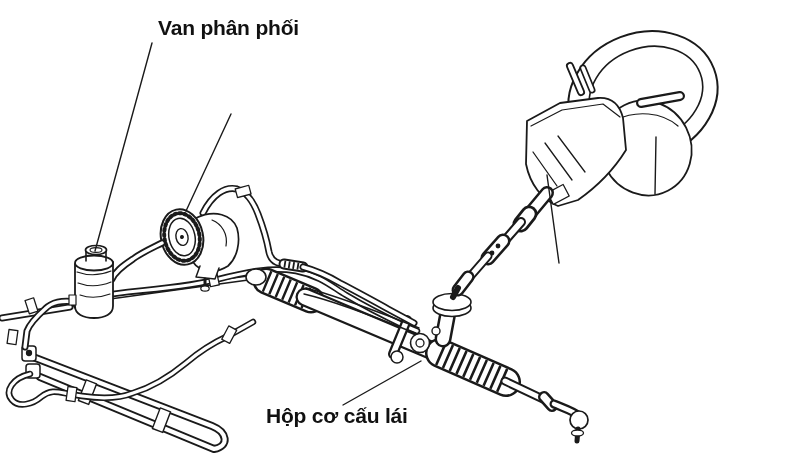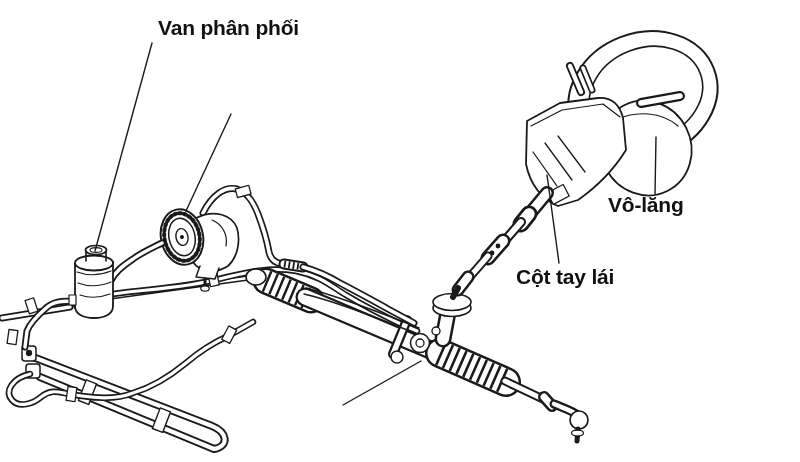--- a/index.html
+++ b/index.html
@@ -220,16 +220,15 @@
   <g stroke="#1a1a1a" stroke-width="1.4">
     <line x1="152" y1="43" x2="95" y2="251"></line>
     <line x1="231" y1="114" x2="186" y2="211"></line>
     <line x1="655" y1="194" x2="656" y2="137"></line>
     <line x1="559" y1="263" x2="547" y2="175"></line>
     <line x1="343" y1="405" x2="421" y2="361"></line>
   </g>
 </svg>
 
 <div class="lbl" id="lbl-van">Van phân phối</div>
-<div class="lbl" id="lbl-volang">Vô-lăng</div>
-<div class="lbl" id="lbl-cot">Cột tay lái</div>
+<div class="lbl" id="lbl-hop">Hộp cơ cấu lái</div>
 
 </div>
 
 </body></html>

